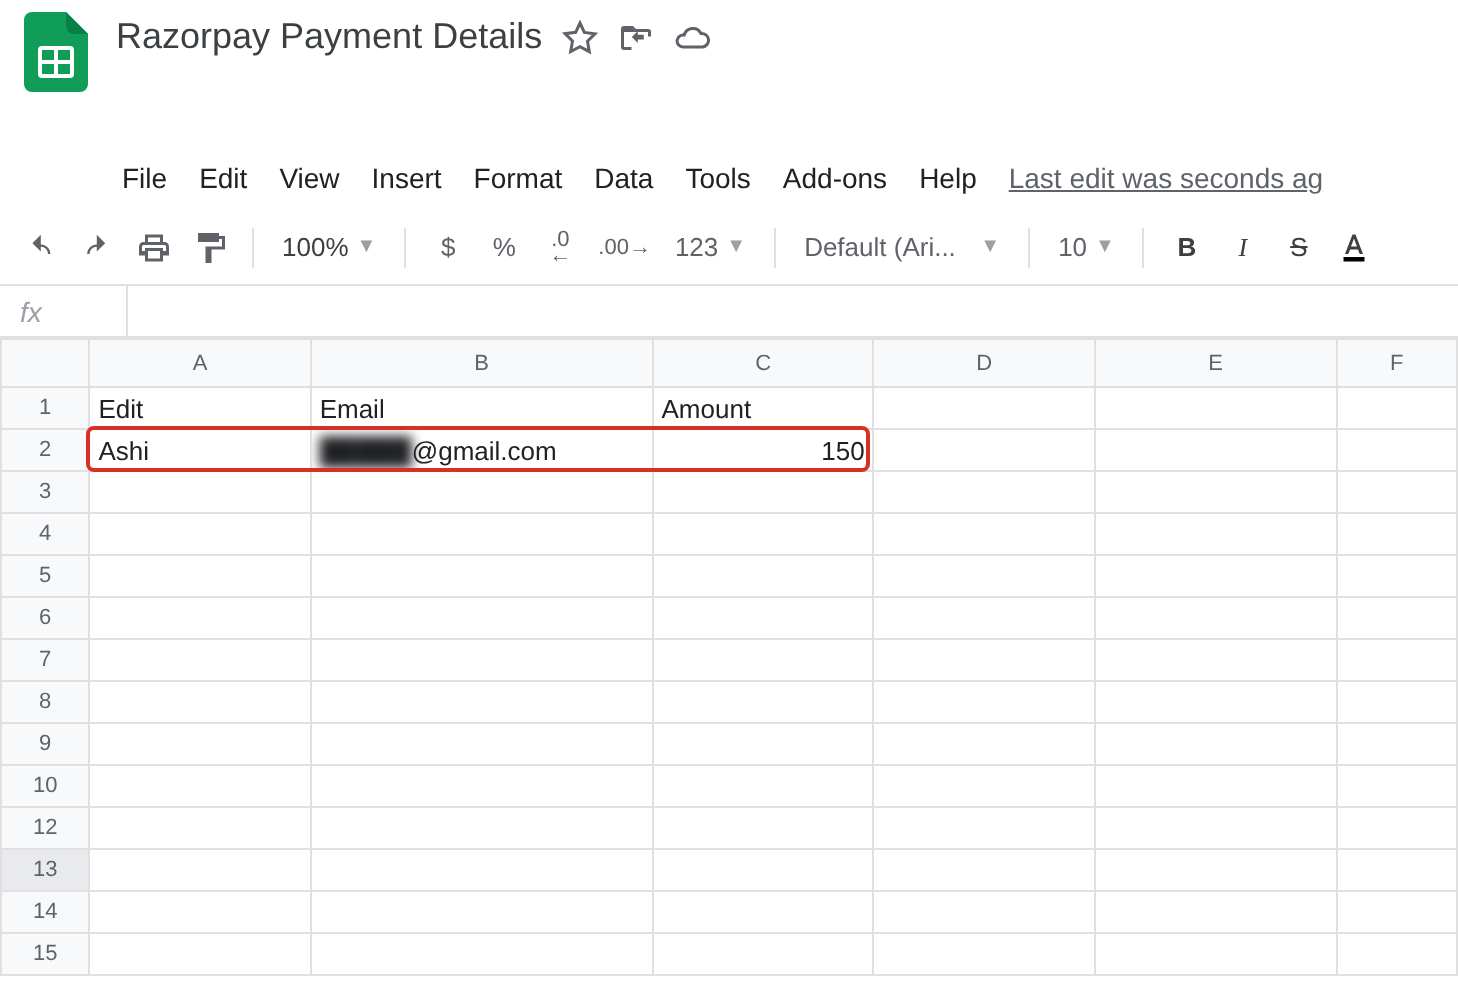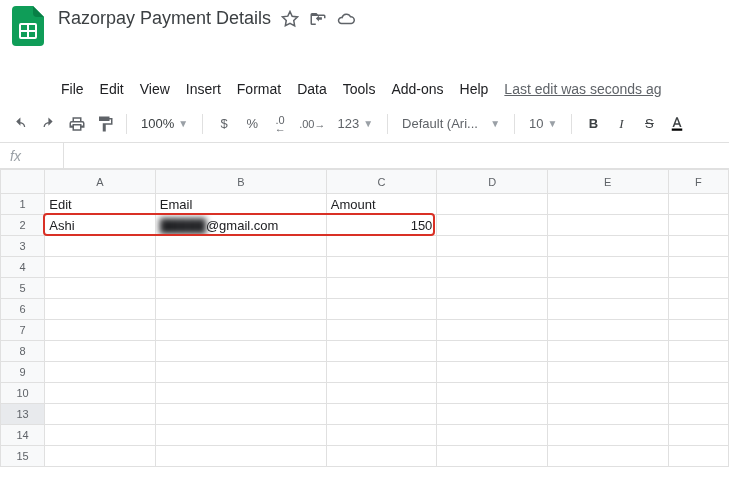--- a/index.html
+++ b/index.html
@@ -370,20 +370,29 @@
         </tr>
       <tr>
           <th>10</th>
           <td></td>
           <td></td>
           <td></td>
           <td></td>
           <td></td>
           <td></td>
         </tr>
+      <tr>
+          <th>12</th>
+          <td></td>
+          <td></td>
+          <td></td>
+          <td></td>
+          <td></td>
+          <td></td>
+        </tr>
       <tr class="sel">
           <th>13</th>
           <td></td>
           <td></td>
           <td></td>
           <td></td>
           <td></td>
           <td></td>
         </tr>
       <tr>

